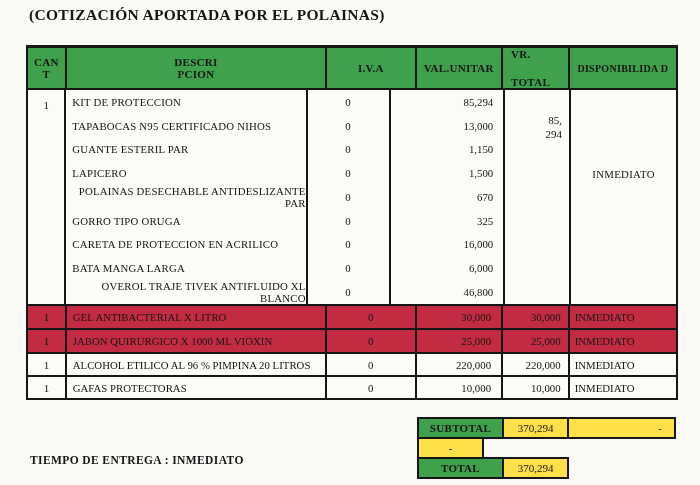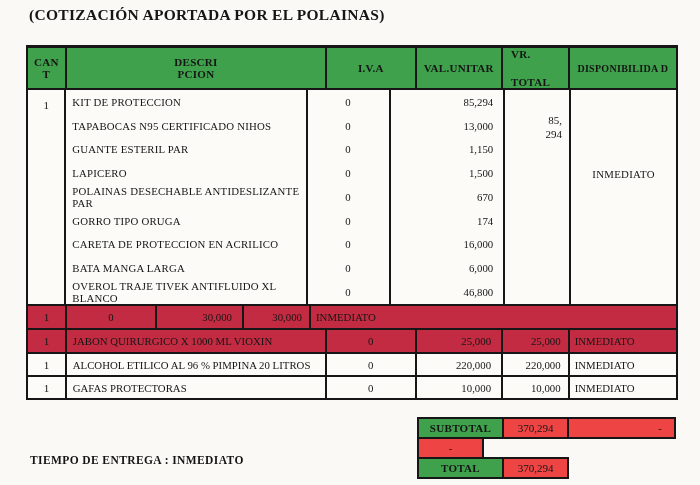--- a/index.html
+++ b/index.html
@@ -37,21 +37,21 @@
   .hdr .c-cant, .hdr .c-desc, .hdr .c-iva, .hdr .c-val { align-items:center; text-align:center; }
   .hdr .c-desc { padding-left:0; }
   .hdr .c-val { padding-right:0; align-items:center; text-align:center; }
   .hdr .c-vr { padding-right:0; padding-left:8px; text-align:left; align-items:flex-start;justify-content:space-between; }
   .hdr .c-disp { font-size:10px; align-items:center; text-align:center; padding-left:0; }
   
   .group { height:216px; border-bottom:2px solid #161616; font-size:10.8px; }
   .group .c-cant { padding-top:9px; font-size:11px; }
   .g-mid { width:439px; display:flex; flex-direction:column; border-right:2px solid #161616; box-sizing:border-box; }
   .g-line { flex:1; display:flex; }
-  .g-line .cell { display:flex; align-items:center; }
+  .g-line .cell { display:flex; align-items:center;text-align:right; }
   .g-line .c-desc { width:262px; letter-spacing:.2px; }
   .g-line .c-iva { justify-content:center; }
   .g-line .c-val { justify-content:flex-end;margin-left:32px; }
   .group .c-vr { padding-top:24px; font-size:11px; line-height:1.25; }
   .group .c-disp { position:relative; }
   .group .c-disp span { position:absolute; top:78px; left:0; right:0; text-align:center; letter-spacing:.3px; }
   
   .item { border-bottom:2px solid #161616; font-size:10.8px; }
   .item:last-child { border-bottom:none; }
   .item .cell { display:flex; align-items:center; }
@@ -60,21 +60,21 @@
   .item .c-val, .item .c-vr { justify-content:flex-end; }
   .item.red { background:var(--red,#c32b42); }
   .r1 { height:24px; } .r2 { height:24px; } .r3 { height:23px; } .r4 { height:21px; }
   
   .mini { position:absolute; left:417px; top:409px; font-size:11px; }
   .mini .row { margin-top:-2px; }
   .mini .row:first-child { margin-top:8px; }
   .mini .mcell {
     box-sizing:border-box; border:2px solid #161616; height:22px;
     display:flex; align-items:center; justify-content:center;
-    margin-left:-2px; background:#ef4444;
+    margin-left:-2px; background:#fde047;
   }
   .mini .mcell:first-child { margin-left:0; }
   .m-label { width:87px; background:var(--green,#3fa14b) !important; font-weight:bold; letter-spacing:.3px; }
   .m-value { width:67px; }
   .m-extra { width:109px; justify-content:flex-end !important; padding-right:12px; }
   
   .note { position:absolute; left:30px; font-size:11.5px; font-weight:600; letter-spacing:.4px; }
   .note-pay { top:431px; }
   .note-del { top:454px; }
 </style>
@@ -140,21 +140,21 @@
 
   <div class="g-line">
     <div class="cell c-desc">POLAINAS DESECHABLE ANTIDESLIZANTE PAR</div>
     <div class="cell c-iva">0</div>
     <div class="cell c-val" style="border-right:none;">670</div>
   </div>
 
   <div class="g-line">
     <div class="cell c-desc">GORRO TIPO ORUGA</div>
     <div class="cell c-iva">0</div>
-    <div class="cell c-val" style="border-right:none;">174</div>
+    <div class="cell c-val" style="border-right:none;">325</div>
   </div>
 
   <div class="g-line">
     <div class="cell c-desc">CARETA DE PROTECCION EN ACRILICO</div>
     <div class="cell c-iva">0</div>
     <div class="cell c-val" style="border-right:none;">16,000</div>
   </div>
 
   <div class="g-line">
     <div class="cell c-desc">BATA MANGA LARGA</div>
@@ -173,20 +173,21 @@
         <div>294</div>
       </div>
       <div class="cell c-disp">
         <span>INMEDIATO</span>
       </div>
     </div>
 
     <div>
   <div class="row item r1 red">
     <div class="cell c-cant">1</div>
+    <div class="cell c-desc">GEL ANTIBACTERIAL X LITRO</div>
     <div class="cell c-iva">0</div>
     <div class="cell c-val">30,000</div>
     <div class="cell c-vr">30,000</div>
     <div class="cell c-disp">INMEDIATO</div>
   </div>
 
   <div class="row item r2 red">
     <div class="cell c-cant">1</div>
     <div class="cell c-desc">JABON QUIRURGICO X 1000 ML VIOXIN</div>
     <div class="cell c-iva">0</div>

